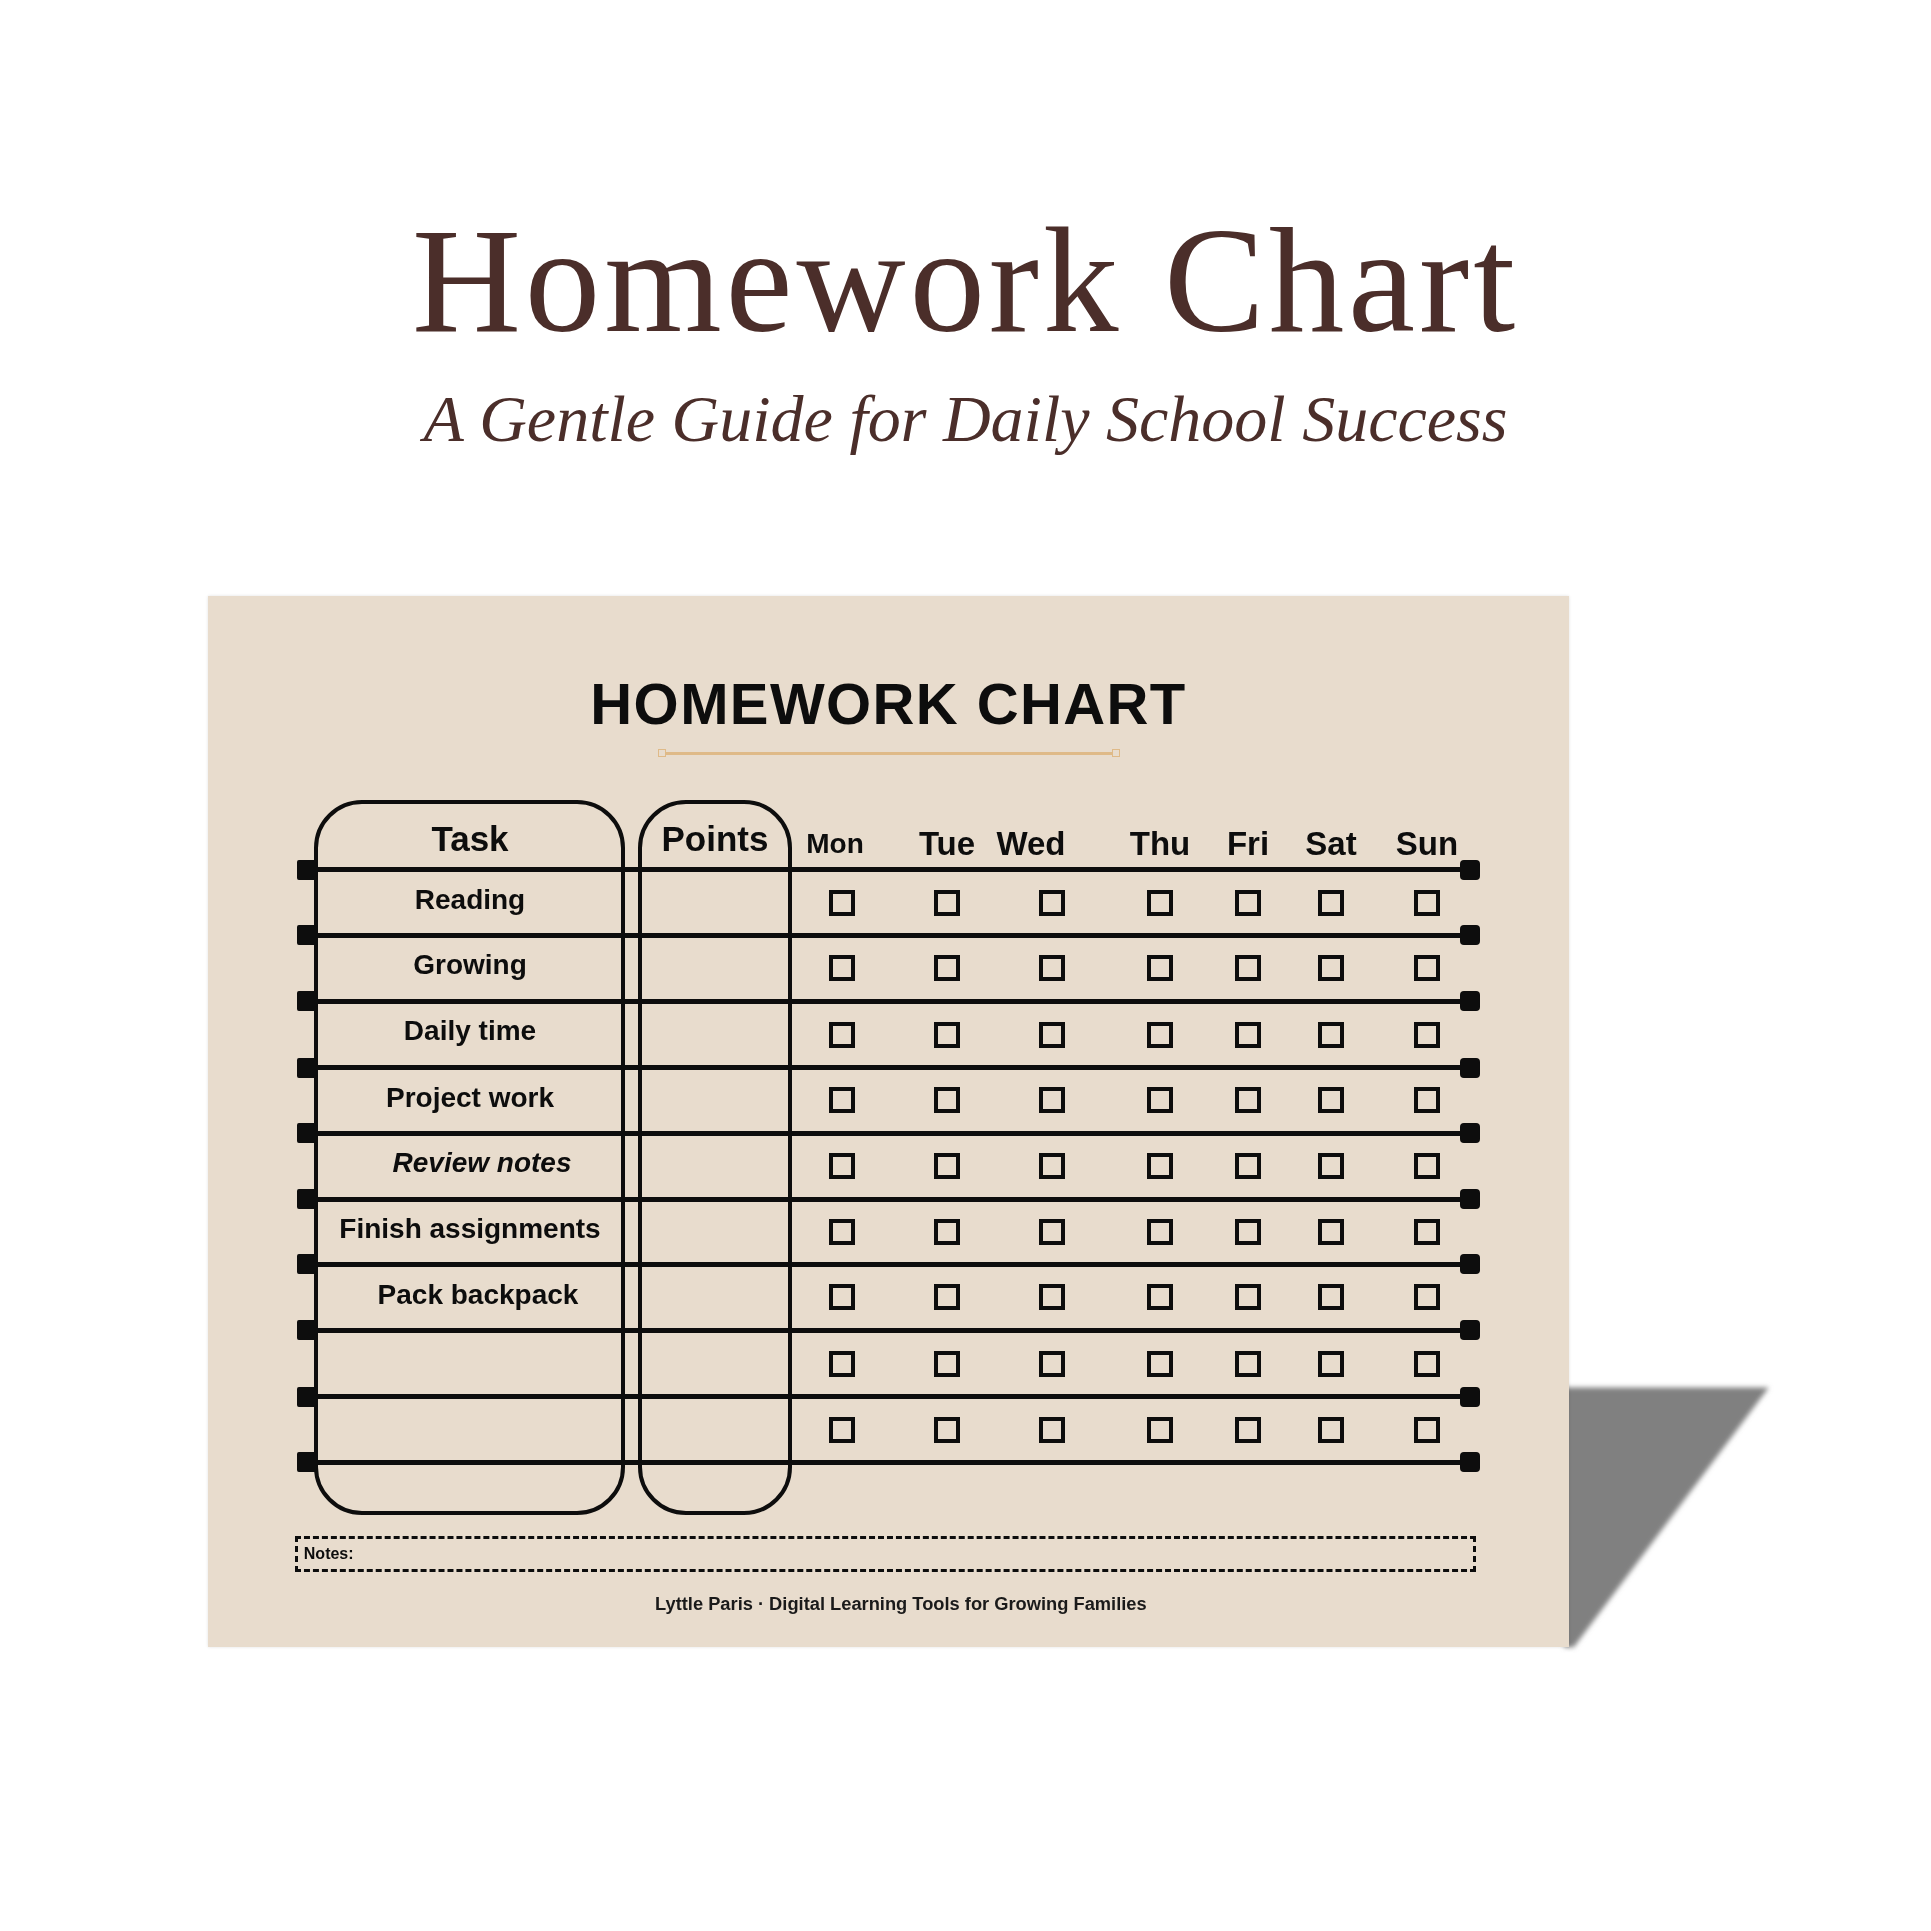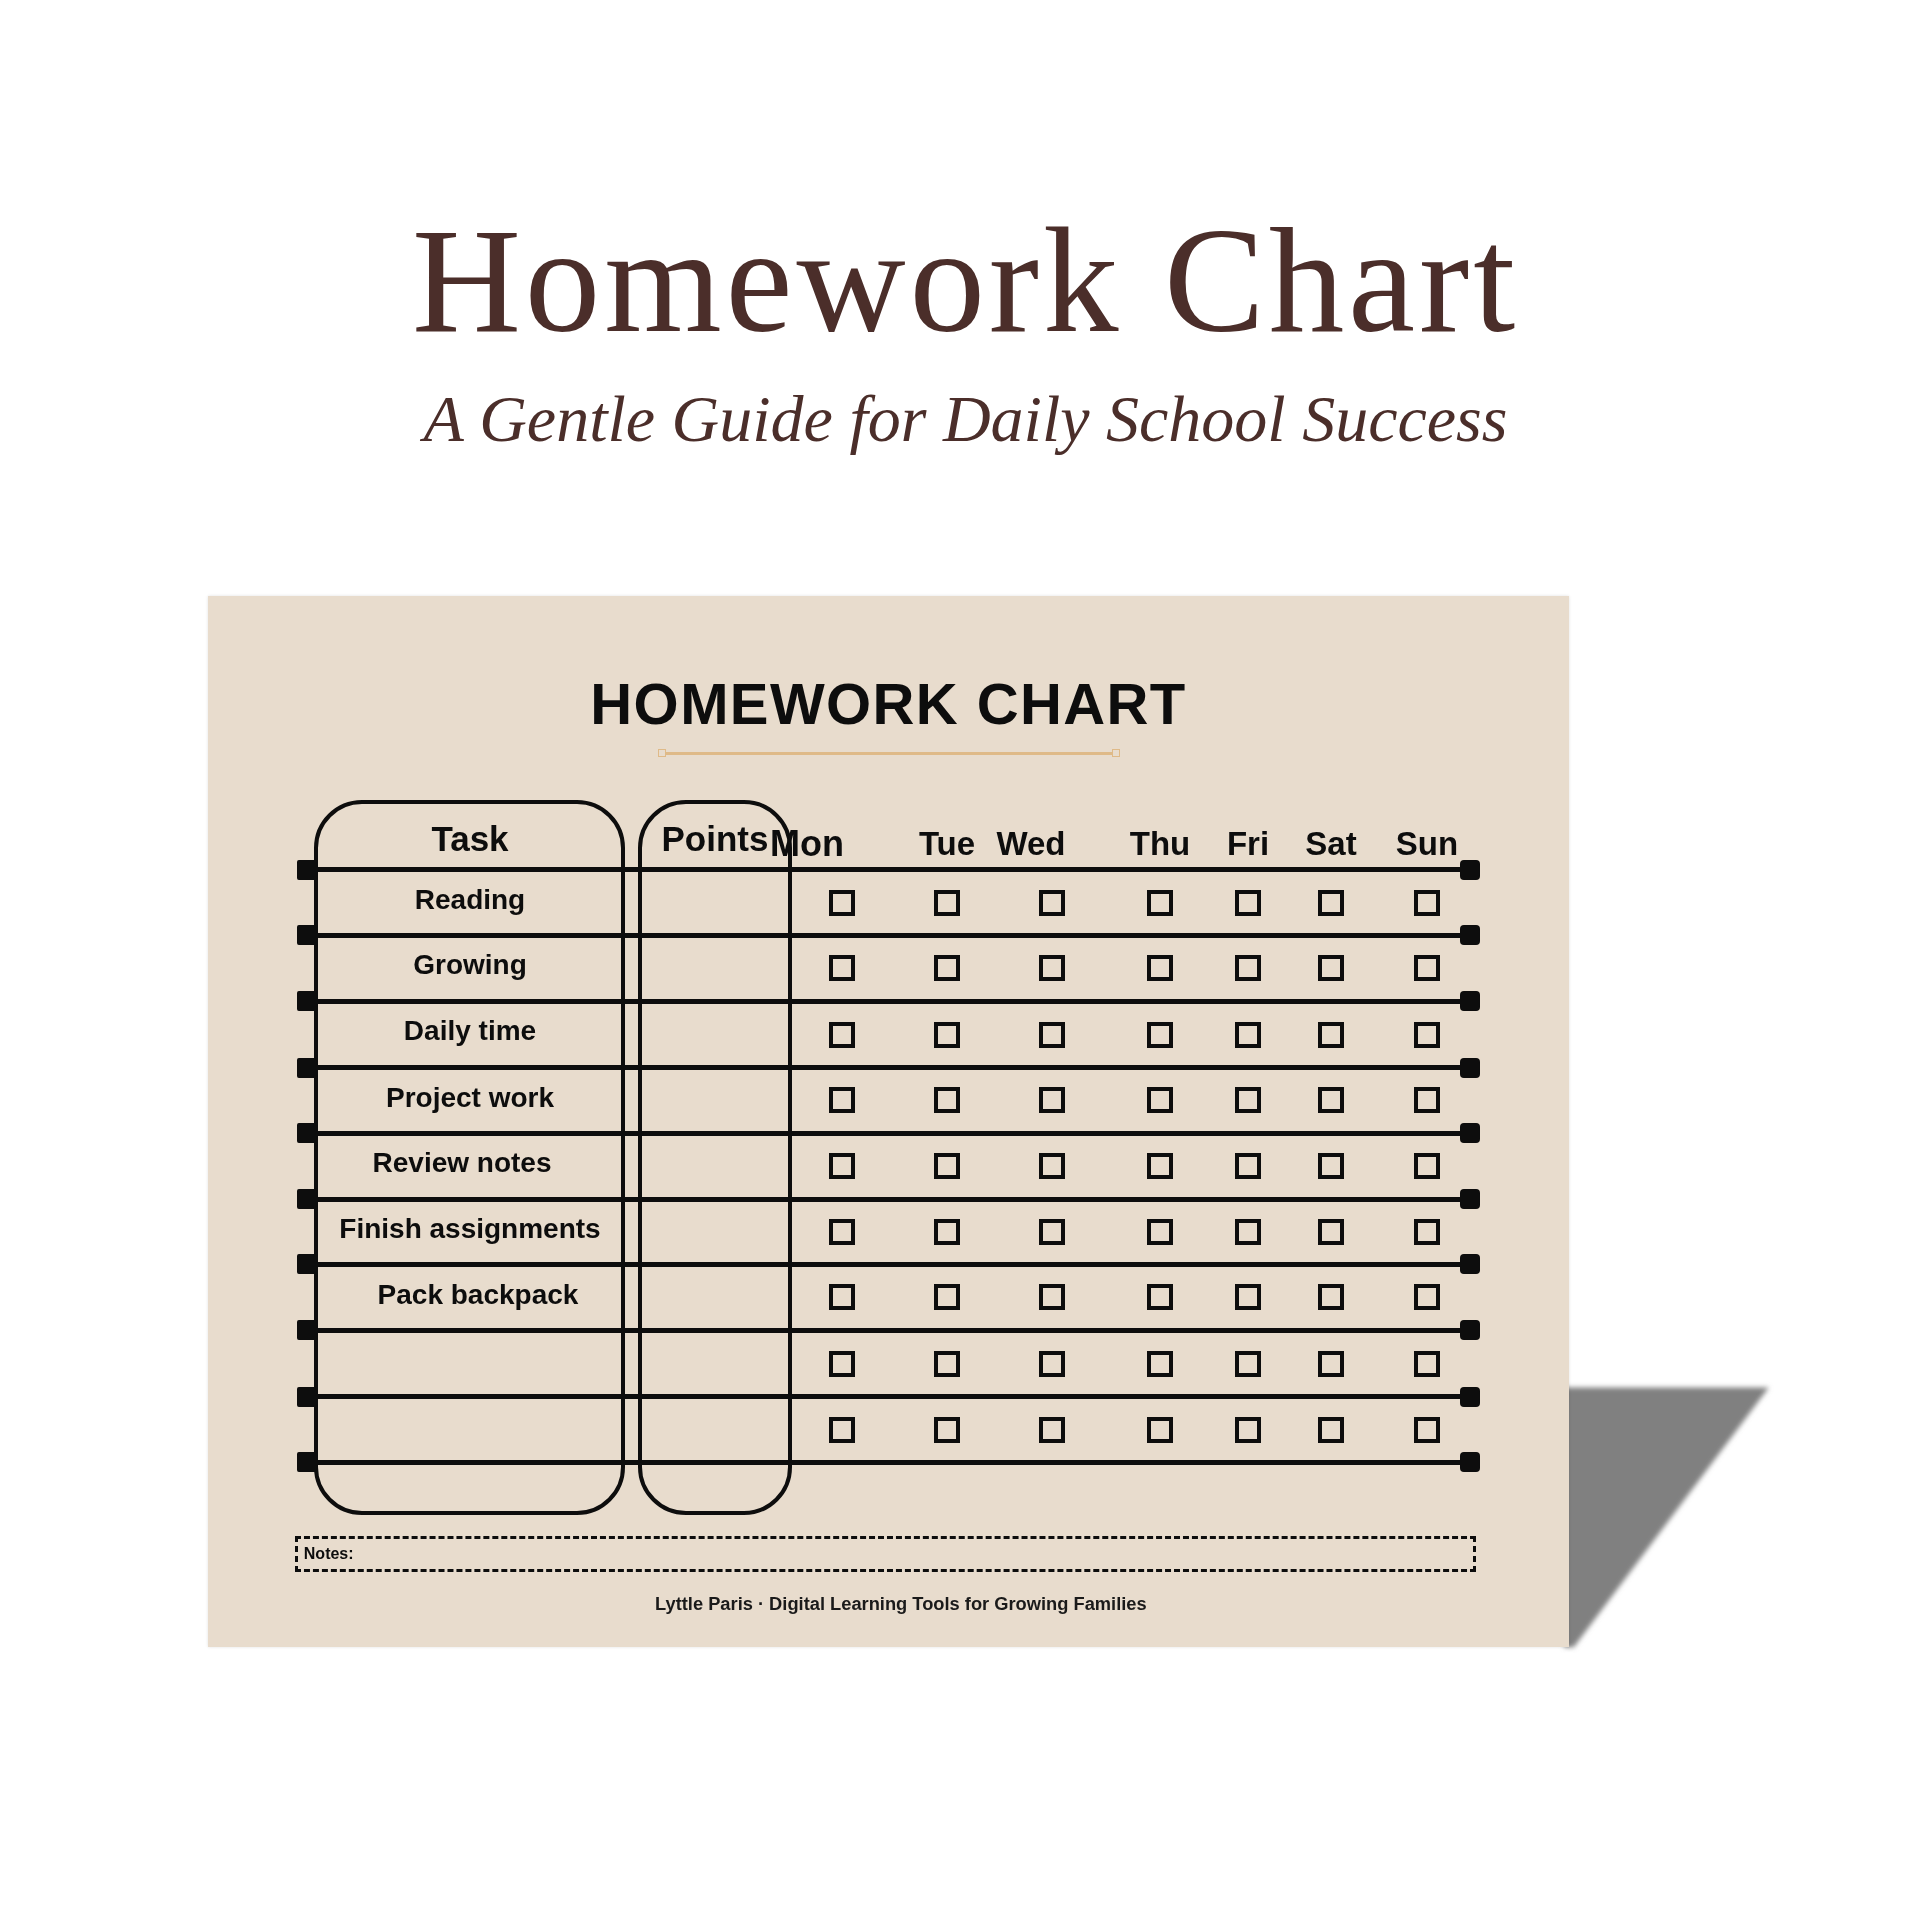--- a/index.html
+++ b/index.html
@@ -71,21 +71,21 @@
   <div class="abs divider-line"></div>
   <div class="abs divider-cap" style="left:450px;"></div>
   <div class="abs divider-cap" style="left:904px;"></div>
 
   <div class="abs col-box" style="left:106px; top:204px; width:311px; height:715px;"></div>
   <div class="abs col-box" style="left:430px; top:204px; width:154px; height:715px;"></div>
 
   <div class="abs hdr" style="left:117px; width:290px; top:223px; font-size:35px; line-height:39px;">Task</div>
   <div class="abs hdr" style="left:430px; width:154px; top:223px; font-size:35px; line-height:39px;">Points</div>
   <div id="day-headers">
-      <div class="abs hdr" style="left: 541px; width: 116px; top: 230px; font-size: 36px; line-height: 35px;">Mon</div>
+      <div class="abs hdr" style="left: 569px; width: 116px; top: 230px; font-size: 28px; line-height: 35px;">Mon</div>
       <div class="abs hdr" style="left: 681px; width: 116px; top: 230px; font-size: 33px; line-height: 35px;">Tue</div>
       <div class="abs hdr" style="left: 765px; width: 116px; top: 230px; font-size: 33px; line-height: 35px;">Wed</div>
       <div class="abs hdr" style="left: 894px; width: 116px; top: 230px; font-size: 33px; line-height: 35px;">Thu</div>
       <div class="abs hdr" style="left: 982px; width: 116px; top: 230px; font-size: 33px; line-height: 35px;">Fri</div>
       <div class="abs hdr" style="left: 1065px; width: 116px; top: 230px; font-size: 33px; line-height: 35px;">Sat</div>
       <div class="abs hdr" style="left: 1161px; width: 116px; top: 230px; font-size: 33px; line-height: 35px;">Sun</div>
     </div>
 
   <div id="grid">
       <div class="abs row-line" style="left: 89px; width: 1171px; top: 271px;"></div>
@@ -156,21 +156,21 @@
         <div class="abs" style="left: 436px; width: 141px; top: 475px; height: 58px;"></div>
         <div class="abs cb" style="left: 621px; top: 491px;"></div>
         <div class="abs cb" style="left: 726px; top: 491px;"></div>
         <div class="abs cb" style="left: 831px; top: 491px;"></div>
         <div class="abs cb" style="left: 939px; top: 491px;"></div>
         <div class="abs cb" style="left: 1027px; top: 491px;"></div>
         <div class="abs cb" style="left: 1110px; top: 491px;"></div>
         <div class="abs cb" style="left: 1206px; top: 491px;"></div>
       </div>
       <div>
-        <div class="abs task-label" style="left: 100px; width: 308px; top: 551px;">Review notes</div>
+        <div class="abs task-label" style="left: 120px; width: 308px; top: 551px; font-style: italic;">Review notes</div>
         <div class="abs" style="left: 436px; width: 141px; top: 541px; height: 58px;"></div>
         <div class="abs cb" style="left: 621px; top: 557px;"></div>
         <div class="abs cb" style="left: 726px; top: 557px;"></div>
         <div class="abs cb" style="left: 831px; top: 557px;"></div>
         <div class="abs cb" style="left: 939px; top: 557px;"></div>
         <div class="abs cb" style="left: 1027px; top: 557px;"></div>
         <div class="abs cb" style="left: 1110px; top: 557px;"></div>
         <div class="abs cb" style="left: 1206px; top: 557px;"></div>
       </div>
       <div>

